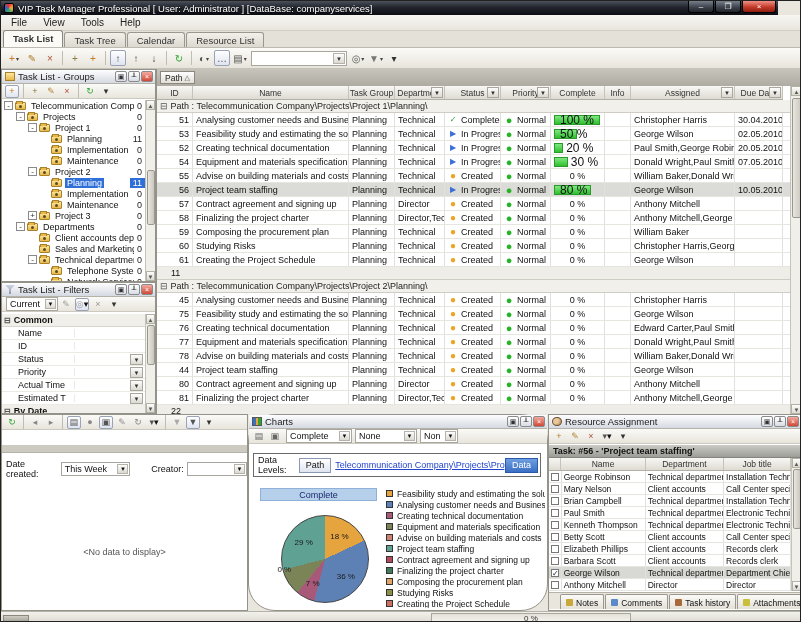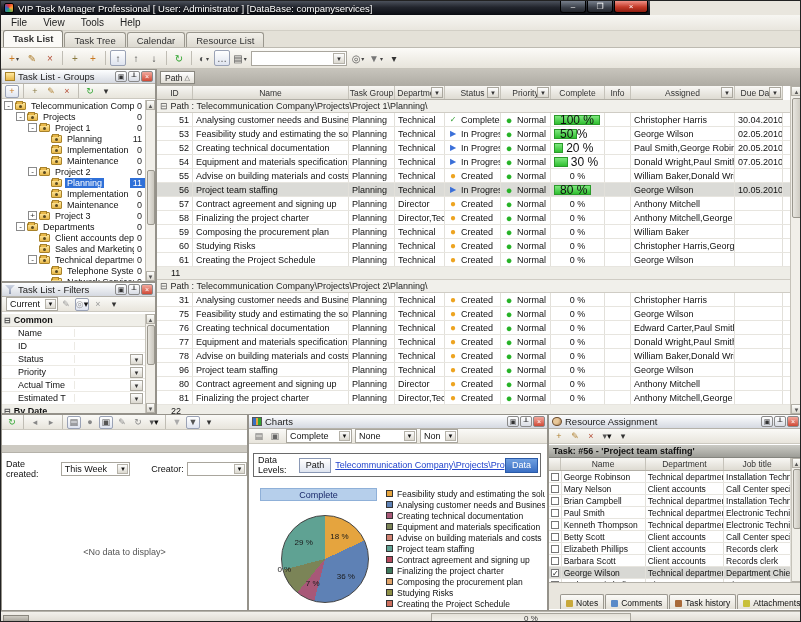--- a/index.html
+++ b/index.html
@@ -1,19 +1,19 @@
 <!DOCTYPE html>
 <html><head>
 <meta charset="utf-8">
 <style>
   *{box-sizing:border-box;margin:0;padding:0;font-family:"Liberation Sans",sans-serif;}
   html,body{background:#555;}
   .app{position:relative;width:801px;height:622px;background:#e9e6de;overflow:hidden;font-size:10px;color:#111;border:1px solid #222;}
   
-  .titlebar{position:absolute;left:0;top:0;width:649px;height:14px;background:linear-gradient(#4b515c,#22252d 45%,#0b0d13);display:flex;align-items:center;padding:6px 3px;}
+  .titlebar{position:absolute;left:0;top:0;width:777px;height:14px;background:linear-gradient(#4b515c,#22252d 45%,#0b0d13);display:flex;align-items:center;padding:6px 3px;}
   .app-icon{width:10px;height:10px;margin-right:4px;border-radius:2px;background:conic-gradient(#e33,#fa3,#3a6,#36c,#e33);border:1px solid #000;}
   .title-text{color:#fff;font-size:9.5px;text-shadow:0 1px 1px #000;white-space:nowrap;}
   .win-btns{position:absolute;right:2px;top:0;display:flex;}
   .wbtn{width:26px;height:12px;margin-left:1px;border:1px solid #000;border-top:none;border-radius:0 0 3px 3px;background:linear-gradient(#777f8c,#3a3f48 60%,#23262d);color:#fff;font-size:8px;line-height:11px;text-align:center;}
   .wbtn.close{width:34px;background:linear-gradient(#f09086,#c33a28 55%,#8f1d10);}
   
   .menubar{position:absolute;left:0;top:14px;width:801px;height:16px;background:linear-gradient(#f7f6f2,#e9e6de);border-bottom:1px solid #d2cfc6;display:flex;align-items:center;padding-left:2px;}
   .menu-item{padding:1px 8px;color:#222;}
   .tabbar{position:absolute;left:0;top:30px;width:801px;height:17px;background:#e4e1d8;display:flex;align-items:flex-end;padding-left:2px;border-bottom:1px solid #bdbab1;}
   .tab{height:15px;padding:2px 9px 0;margin-right:1px;border:1px solid #9a978e;border-bottom:none;border-radius:3px 3px 0 0;background:linear-gradient(#f2f0ea,#dcd9d0);font-size:9.5px;color:#333;}
@@ -96,21 +96,21 @@
   .litem{display:flex;align-items:center;height:11px;font-size:8.5px;white-space:nowrap;}
   .lswatch{width:7px;height:7px;min-width:7px;border:1px solid #333;margin:0 4px 0 1px;}
   
   .taskband{position:absolute;left:0;top:30px;width:100%;height:13px;background:linear-gradient(#cbcbc5,#9d9d97);border-bottom:1px solid #85857f;font-size:9px;font-weight:bold;color:#111;display:flex;align-items:center;padding-left:4px;}
   .rhead{position:absolute;left:0;top:43px;right:10px;height:13px;display:flex;background:linear-gradient(#f8f7f4,#dedbd2);border-bottom:1px solid #b3b0a7;}
   .rbody{position:absolute;left:0;top:56px;right:10px;bottom:19px;overflow:hidden;background:#fff;}
   .rrow{display:flex;height:12px;border-bottom:1px solid #e7e5df;}
   .rrow.sel{background:#d8d8d4;}
   .rcell{border-right:1px solid #e2e0da;font-size:8.5px;display:flex;align-items:center;padding:0 2px;overflow:hidden;white-space:nowrap;}
   .cb{width:8px;height:8px;border:1px solid #777;background:#fff;margin:auto;font-size:8px;line-height:7px;text-align:center;color:#222;}
-  .rtabs{position:absolute;left:0;bottom:1px;width:100%;height:27px;background:#e9e6de;border-top:1px solid #b5b2aa;display:flex;align-items:flex-end;padding-left:11px;}
+  .rtabs{position:absolute;left:0;bottom:1px;width:100%;height:17px;background:#e9e6de;border-top:1px solid #b5b2aa;display:flex;align-items:center;padding-left:11px;}
   .rtab{height:15px;border:1px solid #9a978e;border-bottom:none;border-radius:2px 2px 0 0;background:linear-gradient(#fbfaf7,#e4e1d8);font-size:8.5px;padding:2px 5px 0;margin-right:1px;display:flex;align-items:center;white-space:nowrap;}
   .rtab .ticon{width:7px;height:7px;border-radius:1px;margin-right:3px;}
   
   .statusbar{position:absolute;left:0;top:610px;width:801px;height:12px;background:linear-gradient(#f3f1ec,#ddd9d0);border-top:1px solid #b5b2aa;}
   .grip{position:absolute;left:2px;top:3px;width:26px;height:7px;background:linear-gradient(#cfccc4,#a8a59c);border:1px solid #8a877e;}
   .sprog{position:absolute;left:430px;top:1px;width:200px;height:10px;border:1px solid #a9a69d;background:linear-gradient(#e4e1d8,#f4f2ec);font-size:8px;text-align:center;line-height:9px;color:#333;}
 </style>
 </head>
 <body>
 
@@ -660,21 +660,21 @@
           <div class="gcell" style="width: 26px;"></div>
           <div class="gcell" style="width: 104px;">George Wilson</div>
           <div class="gcell" style="width: 48px;"></div>
         </div>
         <div class="sumrow">11</div>
         <div class="pathrow">
           <span style="font-size: 9px; margin-right: 3px; color: rgb(85, 85, 85);">⊟</span>
           <span>Path : Telecommunication Company\Projects\Project 2\Planning\</span>
         </div>
         <div class="grow">
-          <div class="gcell num" style="width: 36px;">31</div>
+          <div class="gcell num" style="width: 36px;">45</div>
           <div class="gcell" style="width: 156px;">Analysing customer needs and Business case</div>
           <div class="gcell" style="width: 46px;">Planning</div>
           <div class="gcell" style="width: 50px;">Technical</div>
           <div class="gcell" style="width: 56px;">
             <span class="sicon" style="color: rgb(237, 164, 33); font-size: 10px;">●</span>
             <span>Created</span>
           </div>
           <div class="gcell" style="width: 50px;">
             <span class="sicon" style="color: rgb(39, 179, 39); font-size: 11px;">●</span>
             <span>Normal</span>
@@ -750,21 +750,21 @@
           <div class="gcell" style="width: 50px;">
             <span class="sicon" style="color: rgb(39, 179, 39); font-size: 11px;">●</span>
             <span>Normal</span>
           </div>
           <div class="gcell" style="justify-content: center; width: 54px;">0 %</div>
           <div class="gcell" style="width: 26px;"></div>
           <div class="gcell" style="width: 104px;">William Baker,Donald Wright</div>
           <div class="gcell" style="width: 48px;"></div>
         </div>
         <div class="grow">
-          <div class="gcell num" style="width: 36px;">96</div>
+          <div class="gcell num" style="width: 36px;">44</div>
           <div class="gcell" style="width: 156px;">Project team staffing</div>
           <div class="gcell" style="width: 46px;">Planning</div>
           <div class="gcell" style="width: 50px;">Technical</div>
           <div class="gcell" style="width: 56px;">
             <span class="sicon" style="color: rgb(237, 164, 33); font-size: 10px;">●</span>
             <span>Created</span>
           </div>
           <div class="gcell" style="width: 50px;">
             <span class="sicon" style="color: rgb(39, 179, 39); font-size: 11px;">●</span>
             <span>Normal</span>
@@ -865,21 +865,21 @@
     <div class="nband"></div>
     <div class="nfilter">
       <span>Date created:</span>
       <span class="nselect" style="width:72px;"><span>This Week</span><span class="dd">▼</span></span>
       <span style="margin-left:21px;">Creator:</span>
       <span class="nselect" style="width:62px;"><span></span><span class="dd">▼</span></span>
     </div>
     <div class="nodata">&lt;No data to display&gt;</div>
   </div>
 
-  <div class="panel" style="left:247px;top:413px;width:300px;height:197px;">
+  <div class="panel" style="left:247px;top:413px;width:300px;height:197px;border-radius:27px;">
     <div class="ptitle">
       <span class="picon" style="background:linear-gradient(90deg,#3a6fc4 33%,#e5a43e 33% 66%,#2fa52f 66%);border:1px solid #555;"></span>
       <span>Charts</span>
       <span class="pbtns">
         <span class="pbtn">▣</span>
         <span class="pbtn">╨</span>
         <span class="pbtn close">×</span>
       </span>
     </div>
     <div class="toolbar ptb">

